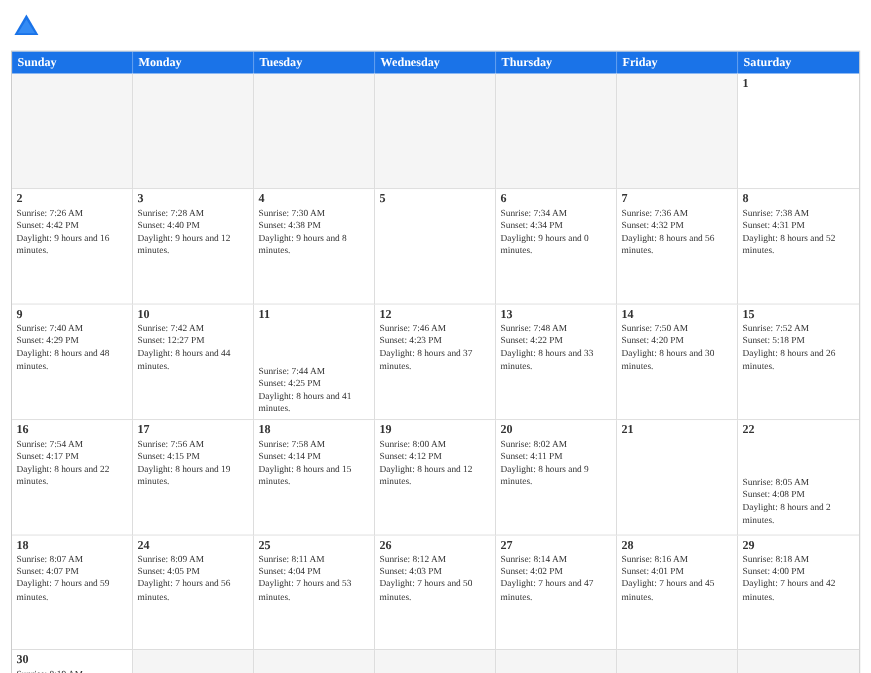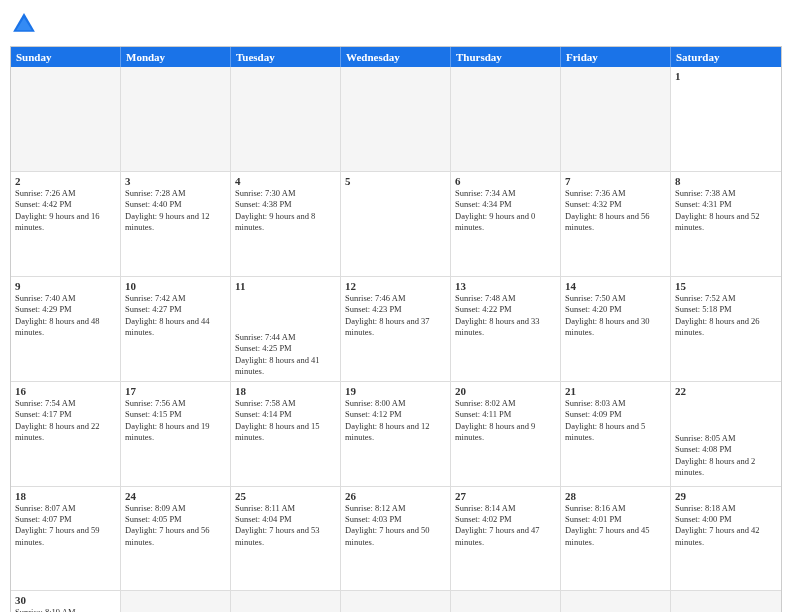--- a/index.html
+++ b/index.html
@@ -186,21 +186,21 @@
         </div>
         <div class="cal-cell">
           <span class="day-num">9</span>
           <div class="cell-info" style="white-space: pre-line;">Sunrise: 7:40 AM
 Sunset: 4:29 PM
 Daylight: 8 hours and 48 minutes.</div>
         </div>
         <div class="cal-cell">
           <span class="day-num">10</span>
           <div class="cell-info" style="white-space: pre-line;">Sunrise: 7:42 AM
-Sunset: 4:27 PM
+Sunset: 12:27 PM
 Daylight: 8 hours and 44 minutes.</div>
         </div>
         <div class="cal-cell">
           <span class="day-num">11</span>
           <div class="cell-info" style="white-space: pre-line; margin-top: 40px;">Sunrise: 7:44 AM
 Sunset: 4:25 PM
 Daylight: 8 hours and 41 minutes.</div>
         </div>
         <div class="cal-cell">
           <span class="day-num">12</span>
@@ -251,23 +251,20 @@
 Daylight: 8 hours and 12 minutes.</div>
         </div>
         <div class="cal-cell">
           <span class="day-num">20</span>
           <div class="cell-info" style="white-space: pre-line;">Sunrise: 8:02 AM
 Sunset: 4:11 PM
 Daylight: 8 hours and 9 minutes.</div>
         </div>
         <div class="cal-cell">
           <span class="day-num">21</span>
-          <div class="cell-info" style="white-space: pre-line;">Sunrise: 8:03 AM
-Sunset: 4:09 PM
-Daylight: 8 hours and 5 minutes.</div>
         </div>
         <div class="cal-cell">
           <span class="day-num">22</span>
           <div class="cell-info" style="white-space: pre-line; margin-top: 36px;">Sunrise: 8:05 AM
 Sunset: 4:08 PM
 Daylight: 8 hours and 2 minutes.</div>
         </div>
         <div class="cal-cell">
           <span class="day-num">18</span>
           <div class="cell-info" style="white-space: pre-line;">Sunrise: 8:07 AM

